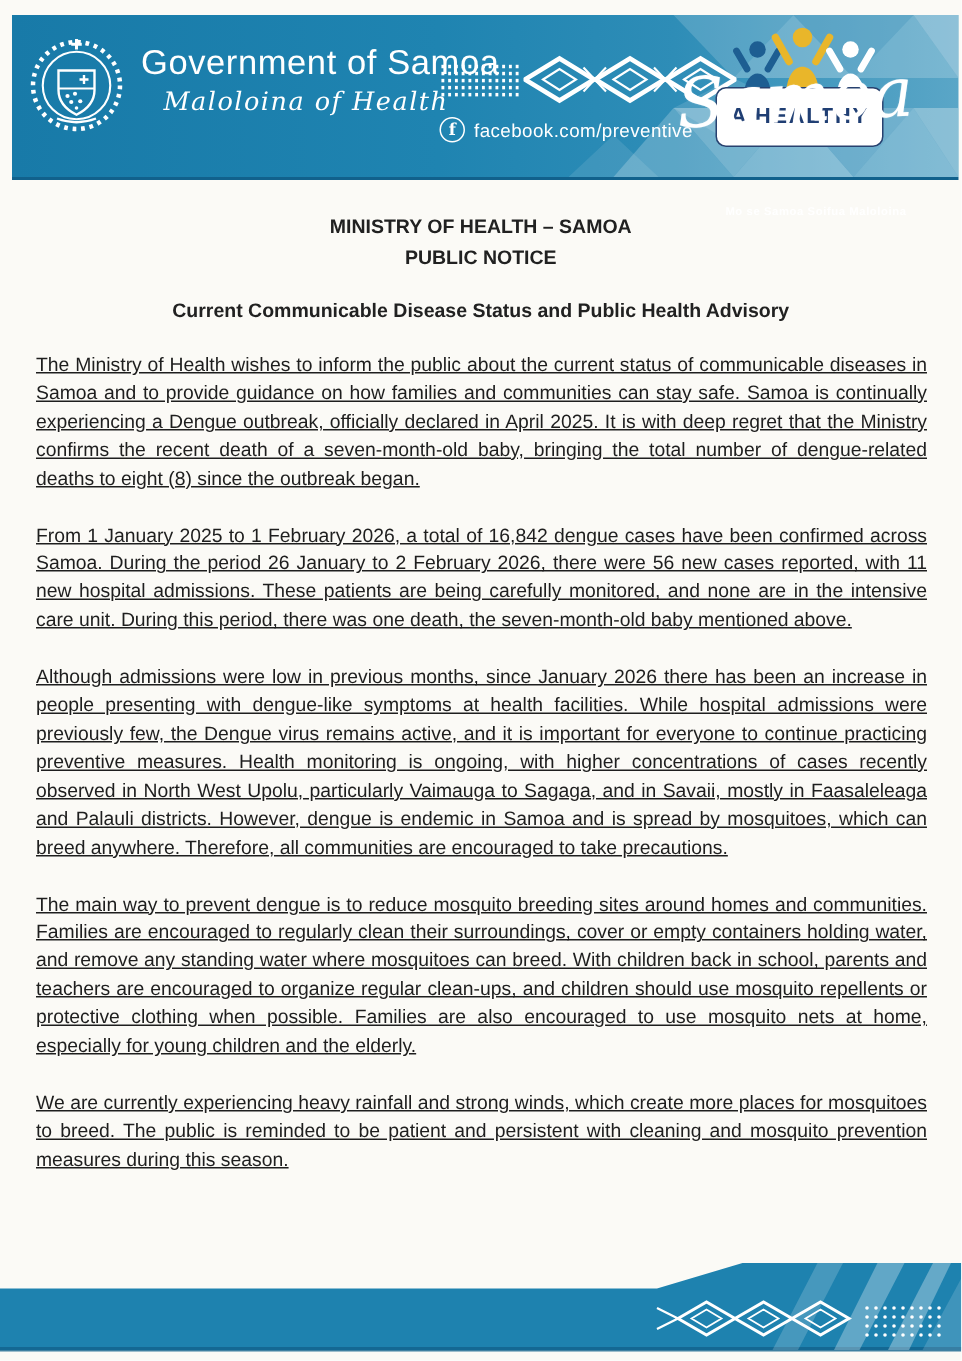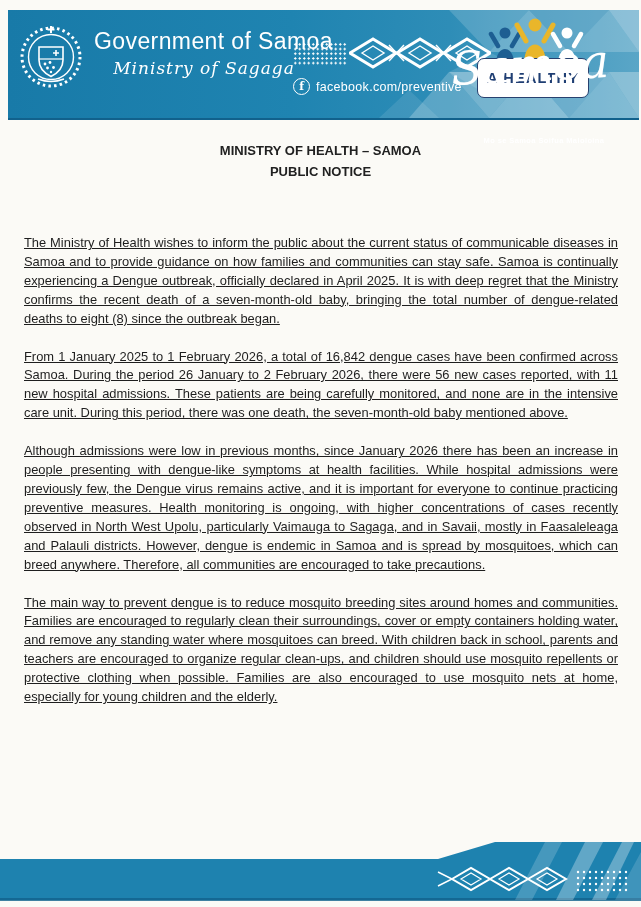--- a/index.html
+++ b/index.html
@@ -114,21 +114,21 @@
         <circle cx="32" cy="39.5" r="1.4"></circle>
         <circle cx="29.5" cy="45" r="1.4"></circle>
         <circle cx="35.5" cy="44.5" r="1.4"></circle>
         <circle cx="33" cy="49" r="1.2"></circle>
       </g>
       <path d="M20,56 Q33,61 46,56" stroke="#ffffff" fill="none" stroke-width="1.6"></path>
     </svg>
 
     <div class="gov-block">
       <div class="gov-name">Government of Samoa</div>
-      <div class="ministry-script">Ministry of Sagaga</div>
+      <div class="ministry-script">Maloloina of Health</div>
     </div>
 
     <div class="mid-block">
       <span class="dots"></span><svg class="weave" width="142" height="34" viewBox="0 0 142 34">
         <g stroke="#ffffff" fill="none" stroke-width="3">
           <path d="M1,17 L24,3 L47,17 L24,31 Z"></path>
           <path d="M48,17 L71,3 L94,17 L71,31 Z"></path>
           <path d="M95,17 L118,3 L141,17 L118,31 Z"></path>
         </g>
         <g stroke="#ffffff" fill="none" stroke-width="1.4">
@@ -167,26 +167,28 @@
         </g>
       </svg>
       <div class="brand-badge">A HEALTHY</div>
       <div class="brand-script">Samoa</div>
       <div class="brand-tagline">Mo se Samoa Soifua Maloloina</div>
     </div>
   </div>
 
   <div class="doc-heading h-line2">PUBLIC NOTICE</div>
   <div class="doc-heading h-line1">MINISTRY OF HEALTH – SAMOA</div>
+  <div class="doc-heading h-subject">Current Communicable Disease Status and Public Health Advisory</div>
 
   <div class="paragraphs">
     <p>The Ministry of Health wishes to inform the public about the current status of communicable diseases in Samoa and to provide guidance on how families and communities can stay safe. Samoa is continually experiencing a Dengue outbreak, officially declared in April 2025. It is with deep regret that the Ministry confirms the recent death of a seven-month-old baby, bringing the total number of dengue-related deaths to eight (8) since the outbreak began.</p>
     <p>From 1 January 2025 to 1 February 2026, a total of 16,842 dengue cases have been confirmed across Samoa. During the period 26 January to 2 February 2026, there were 56 new cases reported, with 11 new hospital admissions. These patients are being carefully monitored, and none are in the intensive care unit. During this period, there was one death, the seven-month-old baby mentioned above.</p>
     <p>Although admissions were low in previous months, since January 2026 there has been an increase in people presenting with dengue-like symptoms at health facilities. While hospital admissions were previously few, the Dengue virus remains active, and it is important for everyone to continue practicing preventive measures. Health monitoring is ongoing, with higher concentrations of cases recently observed in North West Upolu, particularly Vaimauga to Sagaga, and in Savaii, mostly in Faasaleleaga and Palauli districts. However, dengue is endemic in Samoa and is spread by mosquitoes, which can breed anywhere. Therefore, all communities are encouraged to take precautions.</p>
     <p>The main way to prevent dengue is to reduce mosquito breeding sites around homes and communities. Families are encouraged to regularly clean their surroundings, cover or empty containers holding water, and remove any standing water where mosquitoes can breed. With children back in school, parents and teachers are encouraged to organize regular clean-ups, and children should use mosquito repellents or protective clothing when possible. Families are also encouraged to use mosquito nets at home, especially for young children and the elderly.</p>
+    <p>We are currently experiencing heavy rainfall and strong winds, which create more places for mosquitoes to breed. The public is reminded to be patient and persistent with cleaning and mosquito prevention measures during this season.</p>
   </div>
 
   <div class="footer-wrap">
     <svg width="641" height="62" viewBox="0 0 641 62">
       <polygon points="0,17 438,17 495,0 641,0 641,58 0,58" fill="#1e82af"></polygon>
       <rect x="0" y="56" width="641" height="3" fill="#11618c" opacity="0.8"></rect>
 
       <polygon points="545,0 562,0 532,58 515,58" fill="#ffffff" opacity="0.18"></polygon>
       <polygon points="585,0 603,0 573,58 556,58" fill="#ffffff" opacity="0.3"></polygon>
       <polygon points="622,0 634,0 606,58 592,58" fill="#cfe3ee" opacity="0.4"></polygon>

